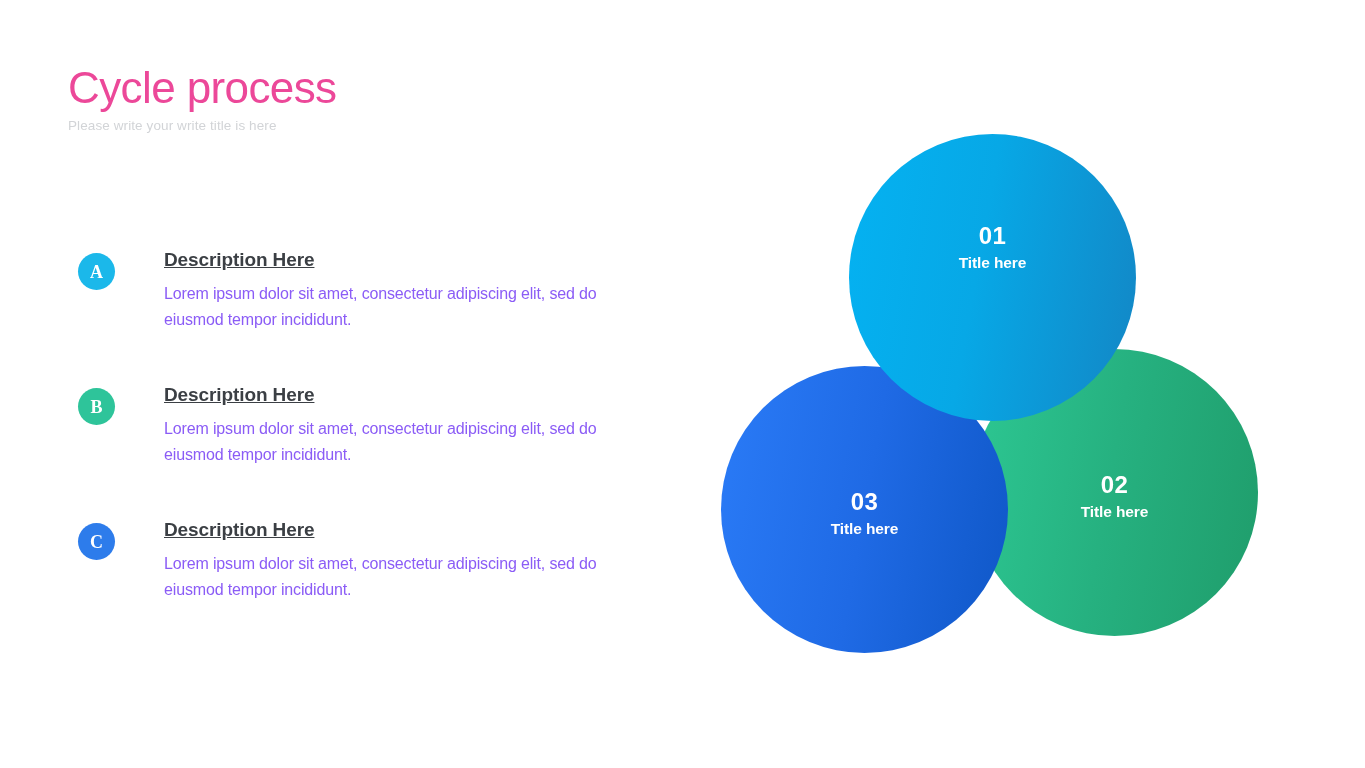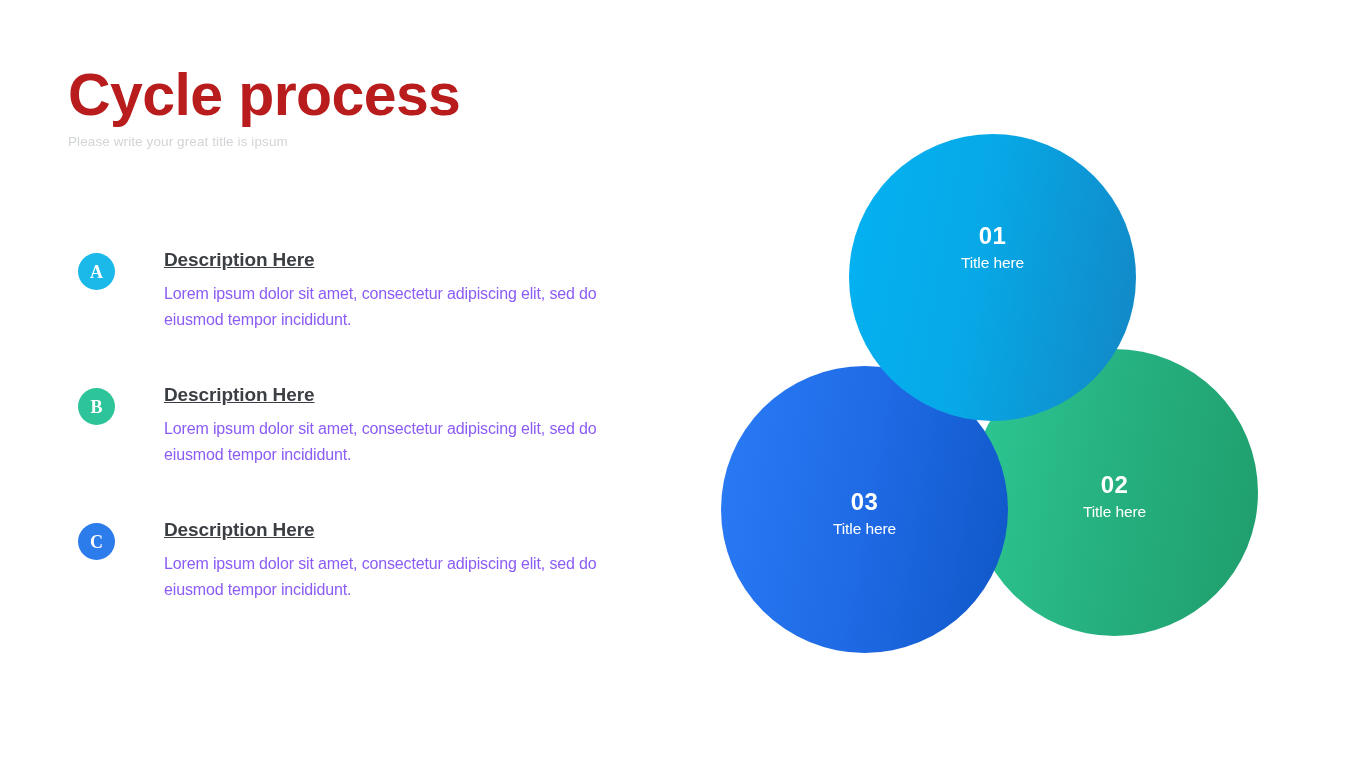--- a/index.html
+++ b/index.html
@@ -27,23 +27,23 @@
 
   
   .header {
     position: absolute;
     left: 68px;
     top: 64px;
     width: 620px;
   }
 
   .page-title {
-    font-size: 59px;
-    font-weight: bold;
-    color: #b91c1c;
+    font-size: 44px;
+    font-weight: normal;
+    color: #ec4899;
     letter-spacing: -0.6px;
     line-height: 1.08;
     white-space: nowrap;
   }
 
   .page-subtitle {
     margin-top: 6px;
     font-size: 13.5px;
     font-weight: normal;
     color: #d2d4d7;
@@ -148,21 +148,21 @@
 
   .circle-number {
     font-size: 24px;
     font-weight: bold;
     line-height: 1.15;
     letter-spacing: 0.3px;
   }
 
   .circle-caption {
     font-size: 15.5px;
-    font-weight: normal;
+    font-weight: bold;
     line-height: 1.3;
     margin-top: 3px;
     letter-spacing: -0.1px;
   }
 
   
   .circle-01 .circle-label-wrap { transform: translateY(-30px); }
   .circle-02 .circle-label-wrap { transform: translateY(4px); }
   .circle-03 .circle-label-wrap { transform: translateY(4px); }
 
@@ -172,21 +172,21 @@
     align-items: center;
   }
 </style>
 </head>
 <body>
 
 <div class="slide">
 
   <div class="header">
     <div class="page-title">Cycle process</div>
-    <div class="page-subtitle">Please write your great title is ipsum</div>
+    <div class="page-subtitle">Please write your write title is here</div>
   </div>
 
   <div class="desc-list">
 
     <div class="desc-item">
       <div class="desc-badge" style="background:#1bb8ea">A</div>
       <div class="desc-heading">Description Here</div>
       <div class="desc-body">Lorem ipsum dolor sit amet, consectetur adipiscing elit, sed do eiusmod tempor incididunt.</div>
     </div>
 

